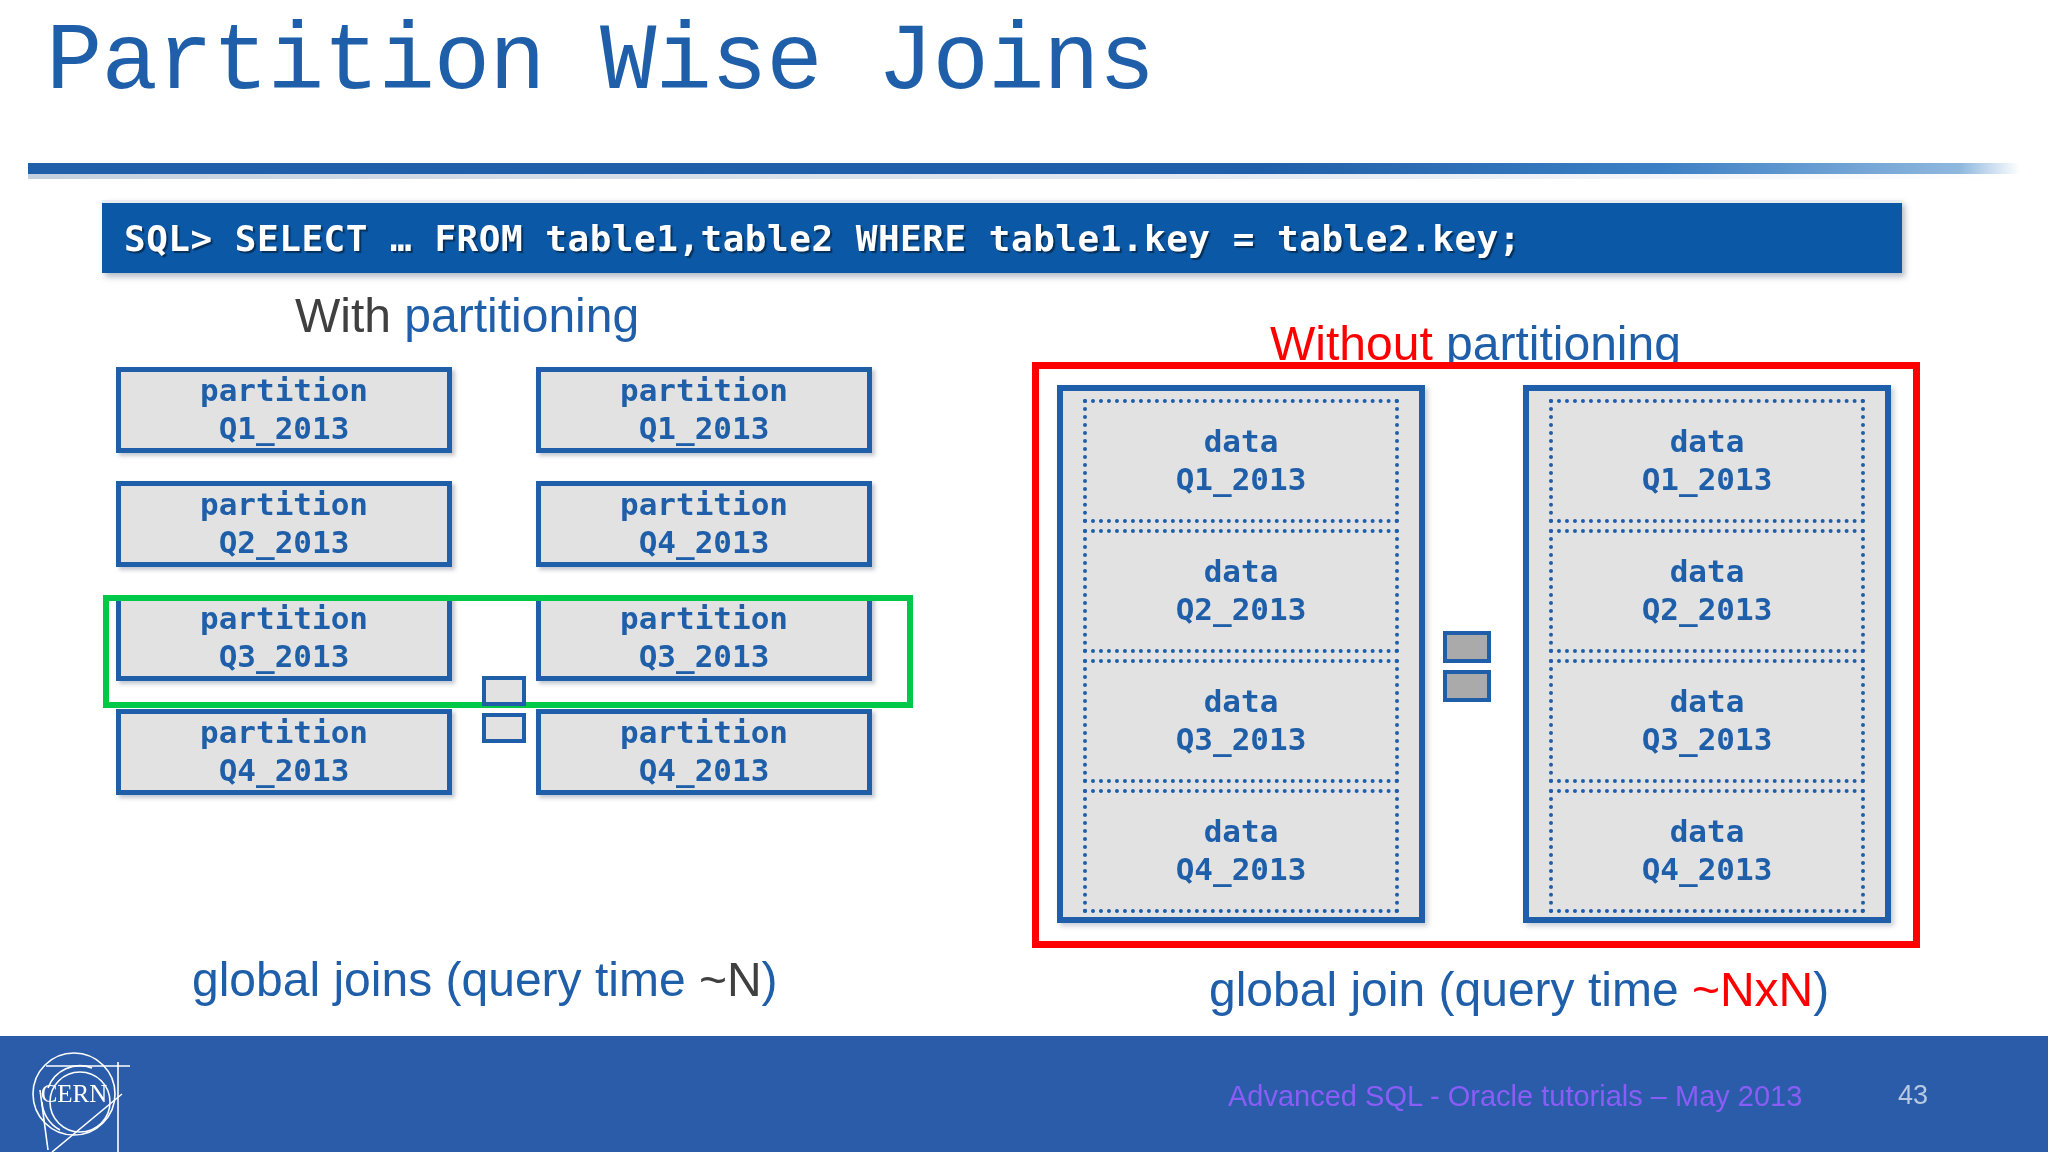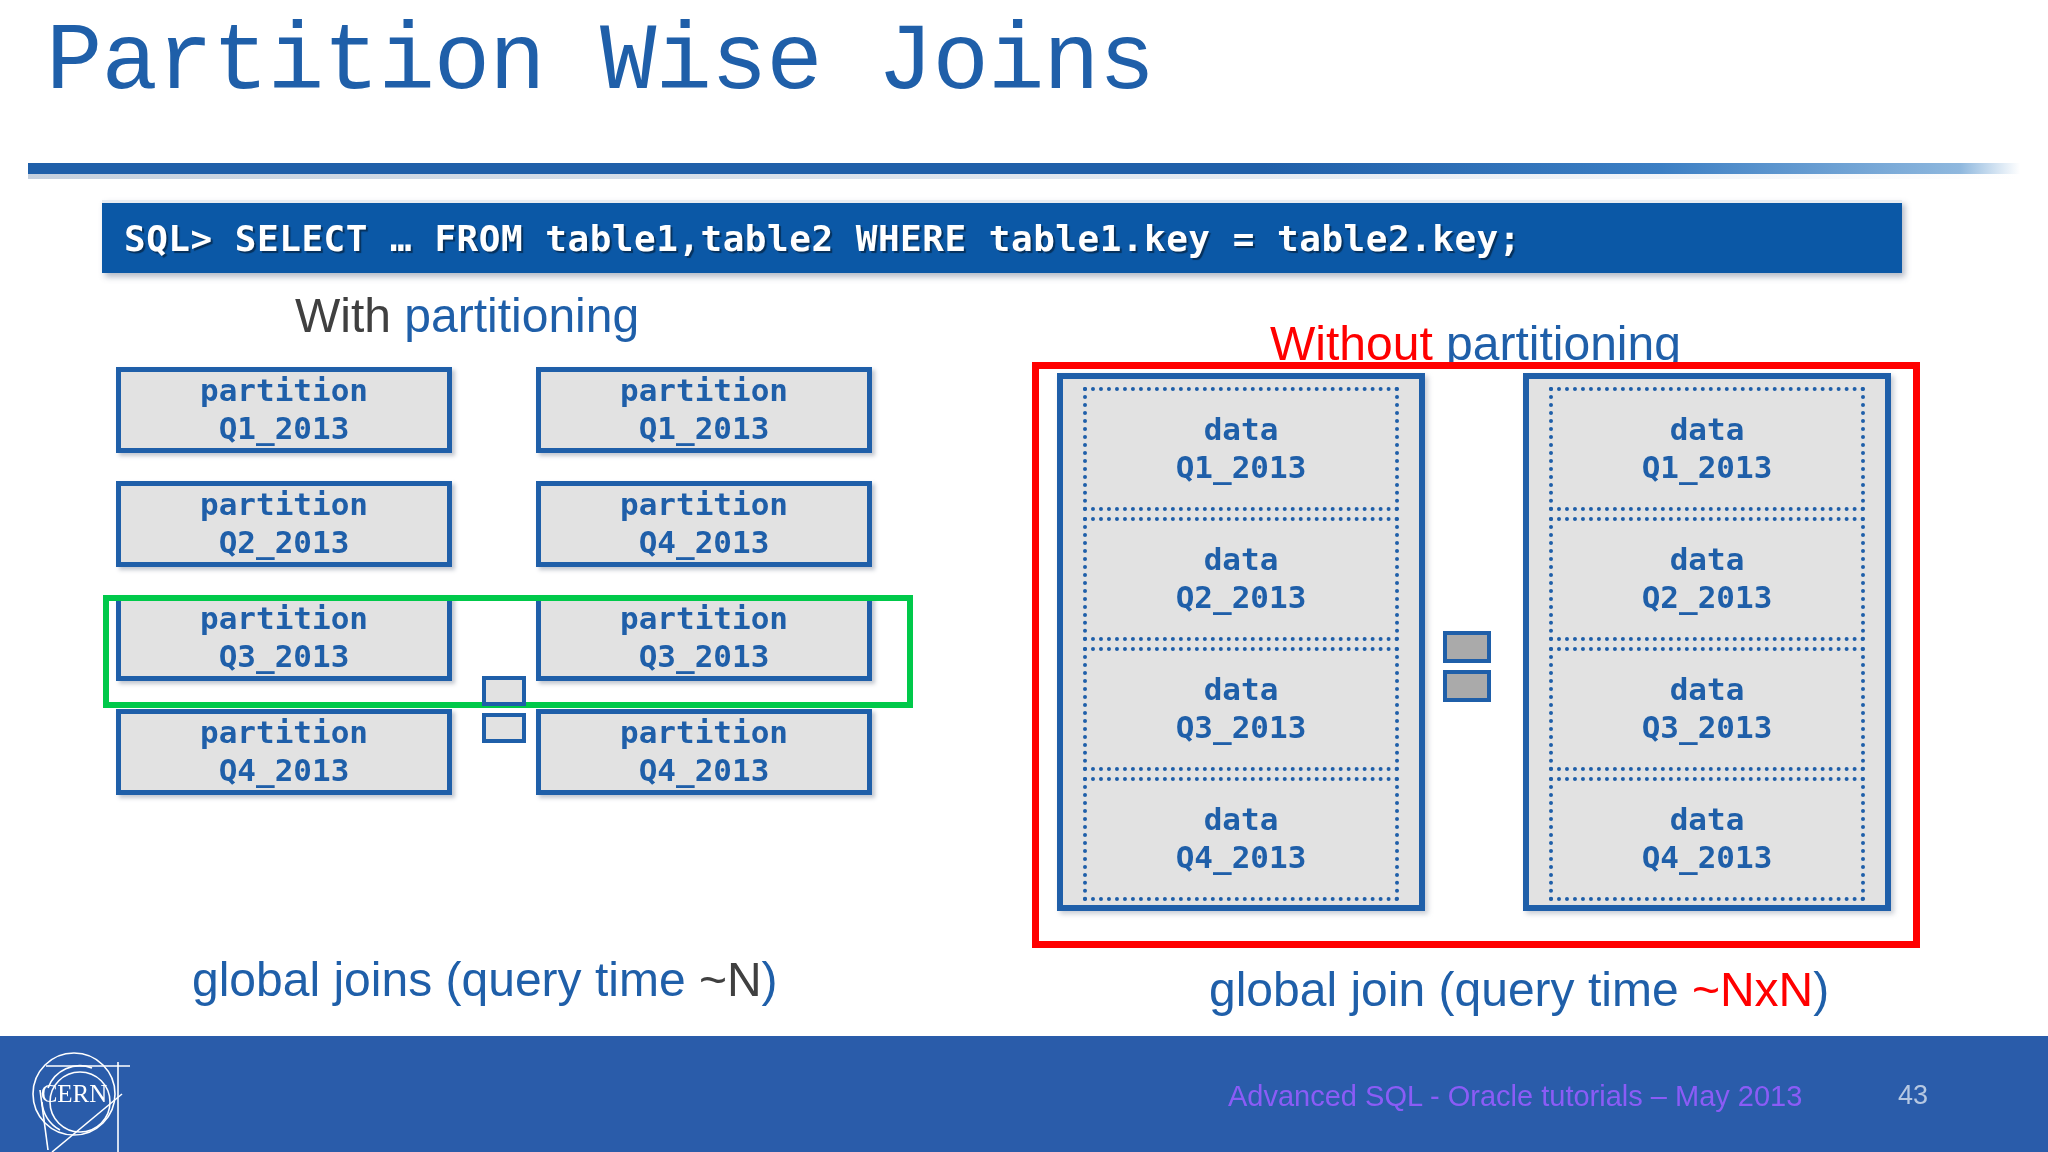--- a/index.html
+++ b/index.html
@@ -170,21 +170,21 @@
     left: 1032px;
     top: 362px;
     width: 888px;
     height: 586px;
     box-sizing: border-box;
     border: 7px solid #FF0000;
     background: #FFFFFF;
   }
   .table-block {
     position: absolute;
-    top: 4px;
+    top: 16px;
     width: 368px;
     height: 538px;
     box-sizing: border-box;
     background: #E2E2E2;
     border: 6px solid #1F5FA9;
     box-shadow: 3px 3px 5px rgba(120,130,150,0.40);
     padding: 8px 20px;
   }
   .tb-a { left: 18px; }
   .tb-b { left: 484px; }

